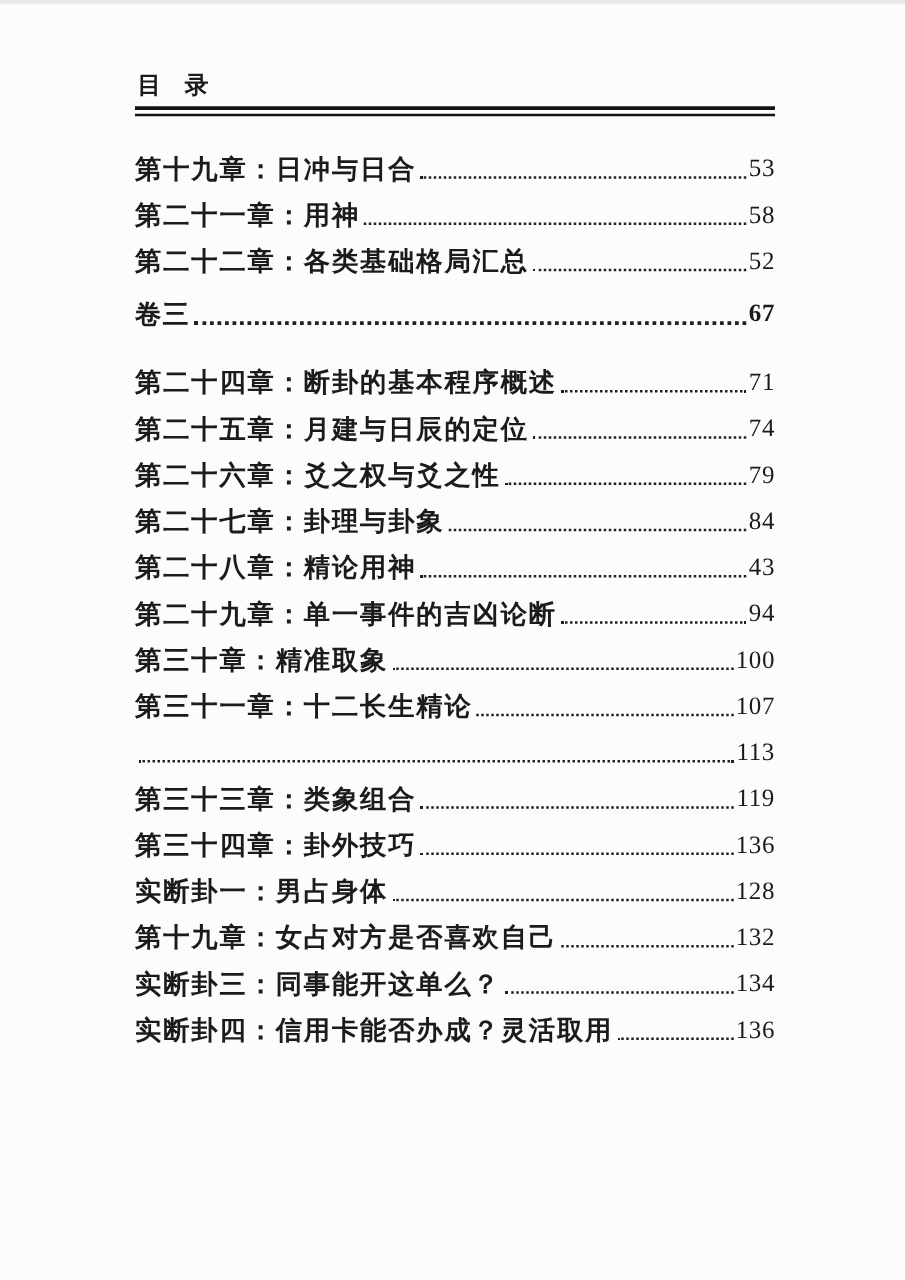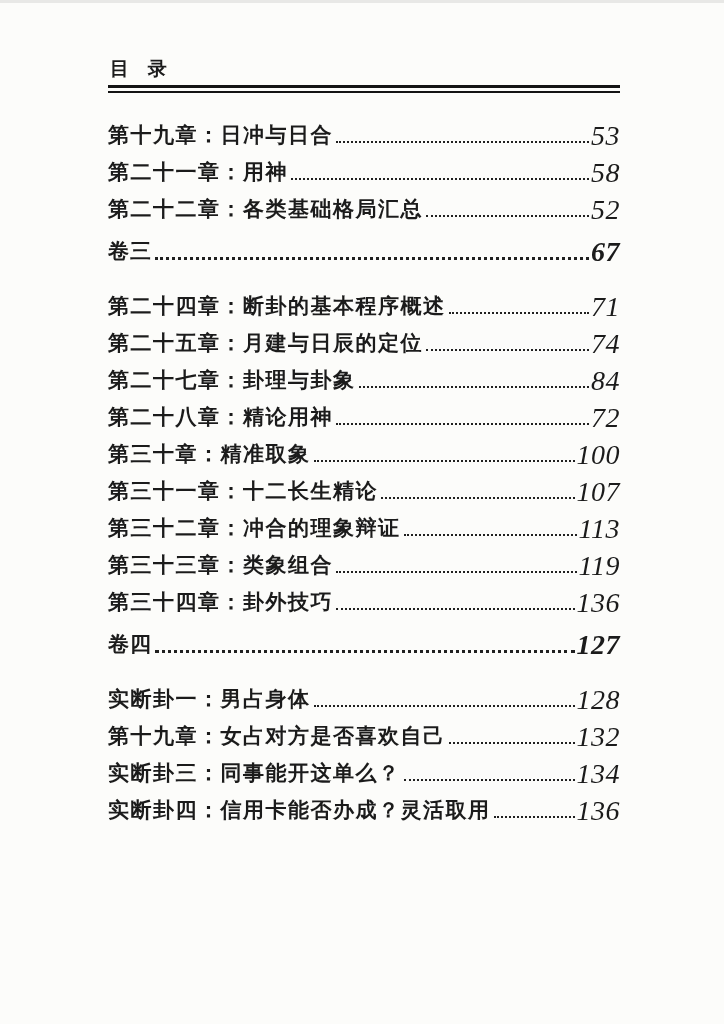--- a/index.html
+++ b/index.html
@@ -51,24 +51,23 @@
     letter-spacing: 1.5px;
   }
   .row .leader {
     flex: 1 1 auto;
     min-width: 18px;
     border-bottom: 2.4px dotted #202020;
     margin: 0 2px 4px 3px;
     height: 0;
   }
   .row .pagenum {
-    font-size: 28px;
+    font-size: 20px;
     font-weight: 400;
     letter-spacing: 0.5px;
-    font-style: italic;
   }
   .row.volume {
     margin-top: 19px;
     margin-bottom: 32px;
   }
   .row.volume .label {
     font-weight: 800;
     letter-spacing: 1px;
   }
   .row.volume .leader {
@@ -122,69 +121,73 @@
       <span class="leader"></span>
       <span class="pagenum">71</span>
     </div>
 
     <div class="row">
       <span class="label">第二十五章：月建与日辰的定位</span>
       <span class="leader"></span>
       <span class="pagenum">74</span>
     </div>
 
+    <div class="row">
+      <span class="label">第二十六章：爻之权与爻之性</span>
+      <span class="leader"></span>
+      <span class="pagenum">79</span>
+    </div>
 
     <div class="row">
       <span class="label">第二十七章：卦理与卦象</span>
       <span class="leader"></span>
       <span class="pagenum">84</span>
     </div>
 
     <div class="row">
       <span class="label">第二十八章：精论用神</span>
       <span class="leader"></span>
-      <span class="pagenum">72</span>
-    </div>
-
+      <span class="pagenum">43</span>
+    </div>
+
+    <div class="row">
+      <span class="label">第二十九章：单一事件的吉凶论断</span>
+      <span class="leader"></span>
+      <span class="pagenum">94</span>
+    </div>
 
     <div class="row">
       <span class="label">第三十章：精准取象</span>
       <span class="leader"></span>
       <span class="pagenum">100</span>
     </div>
 
     <div class="row">
       <span class="label">第三十一章：十二长生精论</span>
       <span class="leader"></span>
       <span class="pagenum">107</span>
     </div>
 
     <div class="row">
-      <span class="label">第三十二章：冲合的理象辩证</span>
       <span class="leader"></span>
       <span class="pagenum">113</span>
     </div>
 
     <div class="row">
       <span class="label">第三十三章：类象组合</span>
       <span class="leader"></span>
       <span class="pagenum">119</span>
     </div>
 
     <div class="row">
       <span class="label">第三十四章：卦外技巧</span>
       <span class="leader"></span>
       <span class="pagenum">136</span>
     </div>
 
-    <div class="row volume">
-      <span class="label">卷四</span>
-      <span class="leader"></span>
-      <span class="pagenum">127</span>
-    </div>
 
     <div class="row">
       <span class="label">实断卦一：男占身体</span>
       <span class="leader"></span>
       <span class="pagenum">128</span>
     </div>
 
     <div class="row">
       <span class="label">第十九章：女占对方是否喜欢自己</span>
       <span class="leader"></span>

